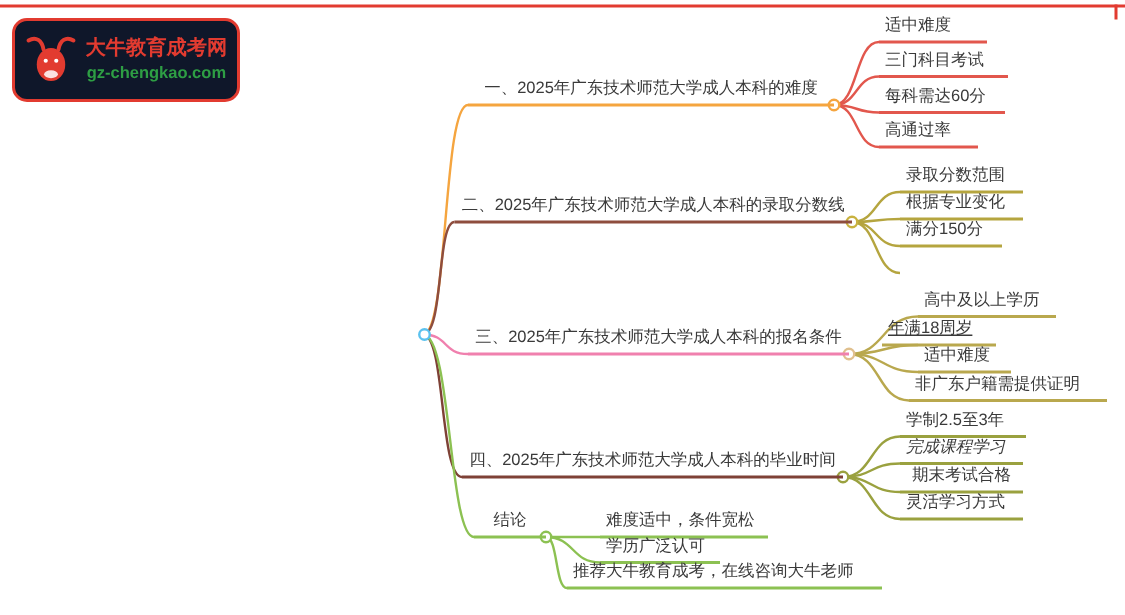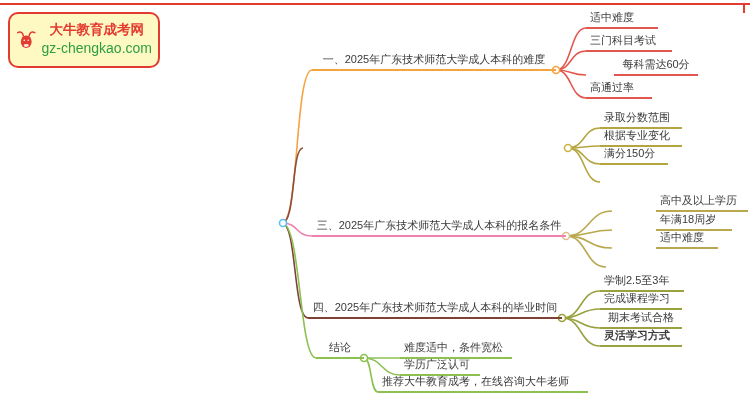--- a/index.html
+++ b/index.html
@@ -5,40 +5,40 @@
   html,body{margin:0;padding:0;}
   body{font-family:"Liberation Sans","DejaVu Sans",sans-serif;background:#f2f2f2;}
   .stage{position:relative;width:750px;height:410px;background:#ffffff;overflow:hidden;}
 
   
   .topline{position:absolute;left:0;top:3px;width:750px;height:2px;background:#e23b30;}
   .topline-hook{position:absolute;right:5px;top:3px;width:2px;height:10px;background:#e23b30;}
 
   
   .logo{position:absolute;left:8px;top:12px;width:152px;height:56px;border:2px solid #e23b30;
-        border-radius:10px;display:flex;align-items:center;gap:5px;padding:2px 6px;box-sizing:border-box;background:#fef9c3;}
+        border-radius:10px;display:flex;align-items:center;gap:5px;padding:2px 6px;box-sizing:border-box;background:#0f172a;}
   .logo-text{display:flex;flex-direction:column;align-items:center;line-height:1.1;}
   .logo-title{color:#e23b30;font-weight:bold;font-size:13.5px;white-space:nowrap;}
-  .logo-sub{color:#2e9e44;font-size:14px;white-space:nowrap;margin-top:3px;}
+  .logo-sub{color:#2e9e44;font-size:11px;white-space:nowrap;margin-top:3px;font-weight:bold;}
 
   
   svg.links{position:absolute;left:0;top:0;pointer-events:none;}
 
   
   .node{position:absolute;box-sizing:border-box;border-bottom:2px solid #6d28d9;
         font-size:11px;height:20px;line-height:16px;color:#3a3a3a;
         padding:0 4px 2px;white-space:nowrap;}
   .root-node{font-size:12.5px;height:22px;line-height:18px;color:#1f1f1f;text-align:center;}
   .branch{text-align:center;}
   .leaf{text-align:left;}
 
   .u-root{border-color:#5bc2ef;}
   .u-b1{border-color:#f5a53f;}  .u-b1c{border-color:#e2574d;}
   .u-b2{border-color:#8e4d3e;}  .u-b2c{border-color:#b5a53f;}
-  .u-b3{border-color:#f080ae;}  .u-b3c{border-color:#b9a84e;margin-left:44px;}
+  .u-b3{border-color:#f080ae;}  .u-b3c{border-color:#b9a84e;}
   .u-b4{border-color:#7e4136;}  .u-b4c{border-color:#9aa13f;}
   .u-b5{border-color:#8cc152;}  .u-b5c{border-color:#8cc152;}
 </style>
 </head>
 <body>
 
 <div class="stage">
 
   <div class="topline"></div>
   <div class="topline-hook"></div>
@@ -100,39 +100,41 @@
       <circle cx="556" cy="70" r="3.5" stroke="#f5a53f"></circle>
       <circle cx="568" cy="148" r="3.5" stroke="#c9b23f"></circle>
       <circle cx="566" cy="236" r="3.5" stroke="#e0c08e"></circle>
       <circle cx="562" cy="318" r="3.5" stroke="#9aa13f"></circle>
       <circle cx="364" cy="358" r="3.5" stroke="#8cc152"></circle>
     </g>
   </svg>
 
 
   <div class="node branch u-b1" style="left:312px;top:51px;width:244px;">一、2025年广东技术师范大学成人本科的难度</div>
+  <div class="node branch u-b2" style="left:303px;top:129px;width:265px;">二、2025年广东技术师范大学成人本科的录取分数线</div>
   <div class="node branch u-b3" style="left:312px;top:217px;width:254px;">三、2025年广东技术师范大学成人本科的报名条件</div>
   <div class="node branch u-b4" style="left:308px;top:299px;width:254px;">四、2025年广东技术师范大学成人本科的毕业时间</div>
   <div class="node branch u-b5" style="left:316px;top:339px;width:48px;">结论</div>
 
   <div class="node leaf u-b1c" style="left:586px;top:9px;width:72px;">适中难度</div>
   <div class="node leaf u-b1c" style="left:586px;top:32px;width:86px;">三门科目考试</div>
-  <div class="node leaf u-b1c" style="left:614px;top:56px;width:84px;text-align:center;">每科需达60分</div>
+  <div class="node leaf u-b1c" style="left:586px;top:56px;width:84px;">每科需达60分</div>
   <div class="node leaf u-b2c" style="left:600px;top:109px;width:82px;">录取分数范围</div>
 
   <div class="node leaf u-b1c" style="left:586px;top:79px;width:66px;">高通过率</div>
   <div class="node leaf u-b2c" style="left:600px;top:127px;width:82px;">根据专业变化</div>
   <div class="node leaf u-b2c" style="left:600px;top:145px;width:68px;">满分150分</div>
 
   <div class="node leaf u-b3c" style="left:612px;top:192px;width:92px;">高中及以上学历</div>
-  <div class="node leaf u-b3c" style="left:612px;top:211px;width:76px;">年满18周岁</div>
+  <div class="node leaf u-b3c" style="left:588px;top:211px;width:76px;text-decoration:underline;">年满18周岁</div>
   <div class="node leaf u-b3c" style="left:612px;top:229px;width:62px;">适中难度</div>
+  <div class="node leaf u-b3c" style="left:606px;top:248px;width:132px;">非广东户籍需提供证明</div>
 
   <div class="node leaf u-b4c" style="left:600px;top:272px;width:84px;">学制2.5至3年</div>
-  <div class="node leaf u-b4c" style="left:600px;top:290px;width:82px;">完成课程学习</div>
+  <div class="node leaf u-b4c" style="left:600px;top:290px;width:82px;font-style:italic;">完成课程学习</div>
   <div class="node leaf u-b4c" style="left:600px;top:309px;width:82px;text-align:center;">期末考试合格</div>
-  <div class="node leaf u-b4c" style="left:600px;top:327px;width:82px;font-weight:bold;">灵活学习方式</div>
+  <div class="node leaf u-b4c" style="left:600px;top:327px;width:82px;">灵活学习方式</div>
 
   <div class="node leaf u-b5c" style="left:400px;top:339px;width:112px;">难度适中，条件宽松</div>
   <div class="node leaf u-b5c" style="left:400px;top:356px;width:80px;">学历广泛认可</div>
   <div class="node leaf u-b5c" style="left:378px;top:373px;width:210px;">推荐大牛教育成考，在线咨询大牛老师</div>
 
 </div>
 
 </body></html>

